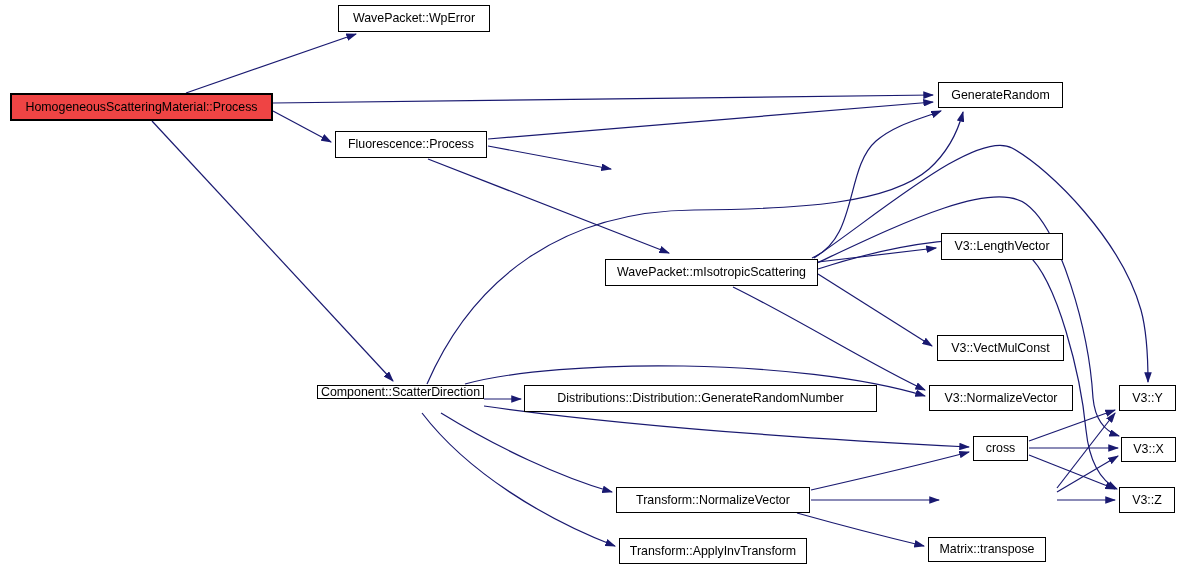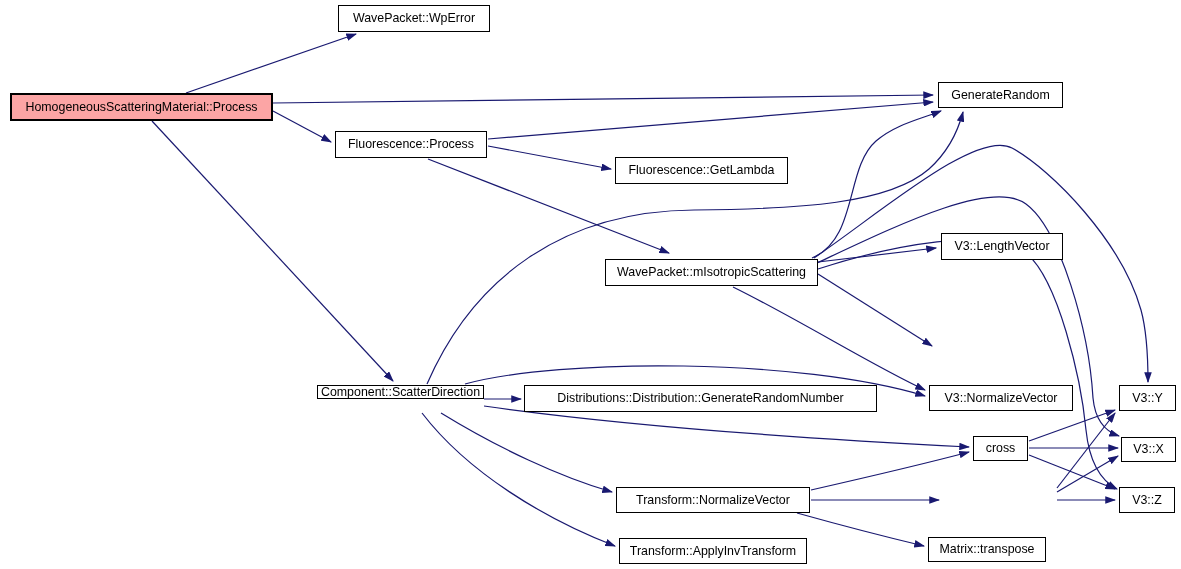--- a/index.html
+++ b/index.html
@@ -3,21 +3,21 @@
 <meta charset="utf-8">
 <style>
   html,body{margin:0;padding:0;background:#ffffff;}
   .canvas{position:relative;width:1181px;height:569px;background:#ffffff;
           font-family:"Liberation Sans",sans-serif;overflow:hidden;}
   .edges{position:absolute;left:0;top:0;z-index:1;}
   .node{position:absolute;box-sizing:border-box;z-index:2;
         border:1px solid #000;background:#fff;color:#000;
         display:flex;align-items:center;justify-content:center;
         font-size:12.4px;line-height:1;white-space:nowrap;padding:0 2px;}
-  .node.main{background:#fca5a5;border-width:2px;}
+  .node.main{background:#ef4444;border-width:2px;}
 </style>
 </head>
 <body>
 
 <div class="canvas">
 
   <svg class="edges" width="1181" height="569" viewBox="0 0 1181 569">
     <defs>
       <marker id="arrow" viewBox="0 0 10 7" refX="9" refY="3.5" markerWidth="9" markerHeight="6.3" orient="auto">
         <path d="M0,0 L10,3.5 L0,7 z" fill="#191970"></path>
@@ -55,28 +55,28 @@
       <path marker-end="url(#arrow)" d="M1057,500 L1115,500"></path>
     </g>
   </svg>
 
   <div class="node main" style="left:10px;top:93px;width:263px;height:28px">HomogeneousScatteringMaterial::Process</div>
 
   <div class="node" style="left:338px;top:5px;width:152px;height:27px">WavePacket::WpError</div>
 
   <div class="node" style="left:335px;top:131px;width:152px;height:27px">Fluorescence::Process</div>
 
-  <div class="node" style="left:615px;top:157px;width:173px;height:27px">Fluorescence::GetLambda</div>
 
   <div class="node" style="left:938px;top:82px;width:125px;height:26px">GenerateRandom</div>
 
   <div class="node" style="left:605px;top:259px;width:213px;height:27px">WavePacket::mIsotropicScattering</div>
 
   <div class="node" style="left:941px;top:233px;width:122px;height:27px">V3::LengthVector</div>
 
+  <div class="node" style="left:937px;top:335px;width:127px;height:26px">V3::VectMulConst</div>
 
   <div class="node" style="left:929px;top:385px;width:144px;height:26px">V3::NormalizeVector</div>
 
   <div class="node" style="left:317px;top:385px;width:167px;height:14px">Component::ScatterDirection</div>
 
   <div class="node" style="left:524px;top:385px;width:353px;height:27px">Distributions::Distribution::GenerateRandomNumber</div>
 
   <div class="node" style="left:1119px;top:385px;width:57px;height:26px">V3::Y</div>
 
   <div class="node" style="left:973px;top:436px;width:55px;height:25px">cross</div>

